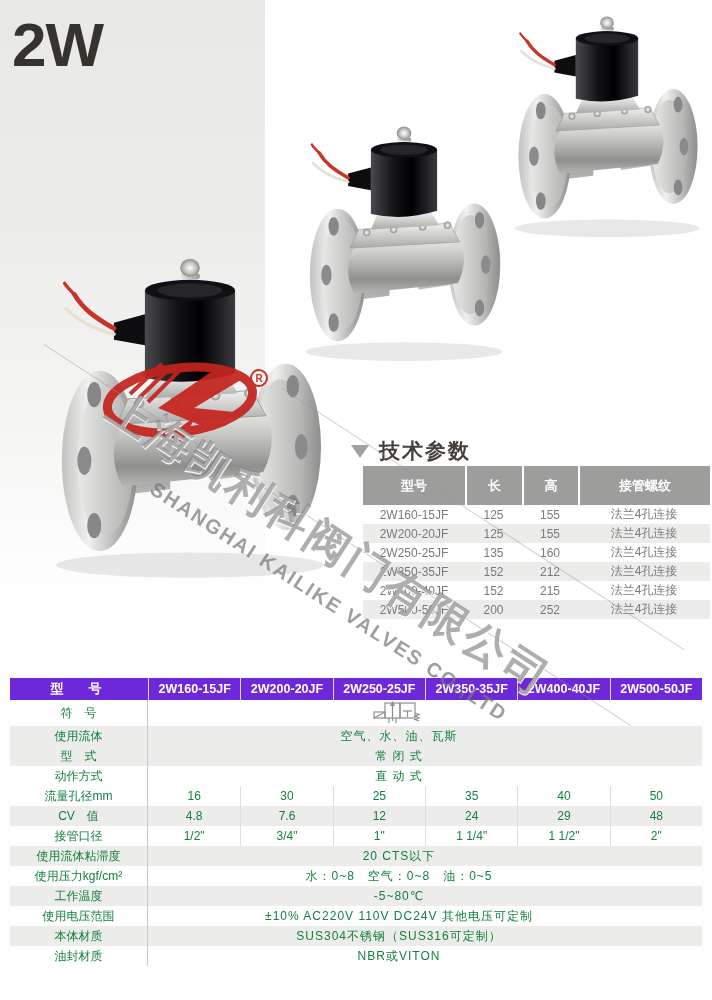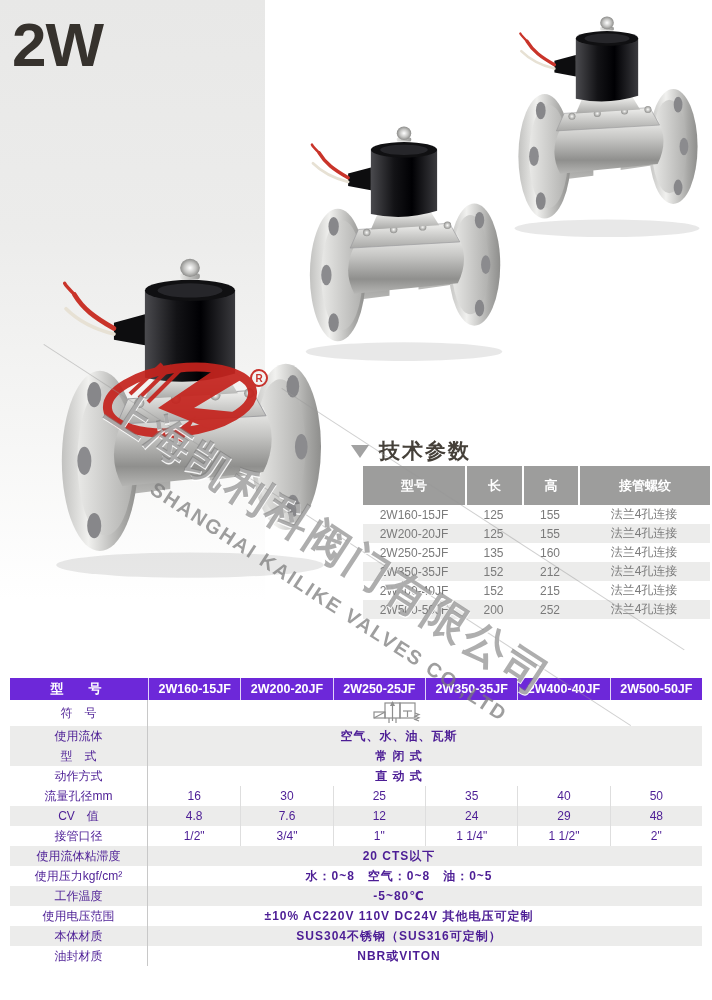--- a/index.html
+++ b/index.html
@@ -54,24 +54,24 @@
   .tt-row.alt{background:#ececeb;}
 
   
   .spec-table{position:absolute;left:10px;top:678px;width:692px;z-index:4;font-size:12px;}
   .sp-row{display:grid;grid-template-columns:138px repeat(6,1fr);height:20px;}
   .sp-row.sym{height:26px;}
   .sp-row.alt{background:#ececeb;}
   .sp-head{height:22px;background:#6d28d9;}
   .sp-head .sp-cell{color:#ffffff;font-weight:700;font-size:12.5px;border-left:1px solid rgba(255,255,255,.8);}
   .sp-head .sp-label{color:#ffffff;font-weight:700;font-size:13px;border-right:none;letter-spacing:6px;}
-  .sp-cell,.sp-label,.sp-span{display:flex;align-items:center;justify-content:center;color:#4c1d95;}
+  .sp-cell,.sp-label,.sp-span{display:flex;align-items:center;justify-content:center;color:#15803d;}
   .sp-label{border-right:1px solid #c8c8c8;}
   .sp-cell.vline{border-left:1px solid #dedede;}
-  .sp-span{grid-column:2 / 8;padding-right:52px;letter-spacing:1px;font-weight:bold;}
+  .sp-span{grid-column:2 / 8;padding-right:52px;letter-spacing:1px;}
 </style>
 </head>
 <body>
 
 <div class="page">
 
   <div class="gray-block"></div>
 
   <svg width="0" height="0" style="position:absolute" aria-hidden="true">
     <defs>

